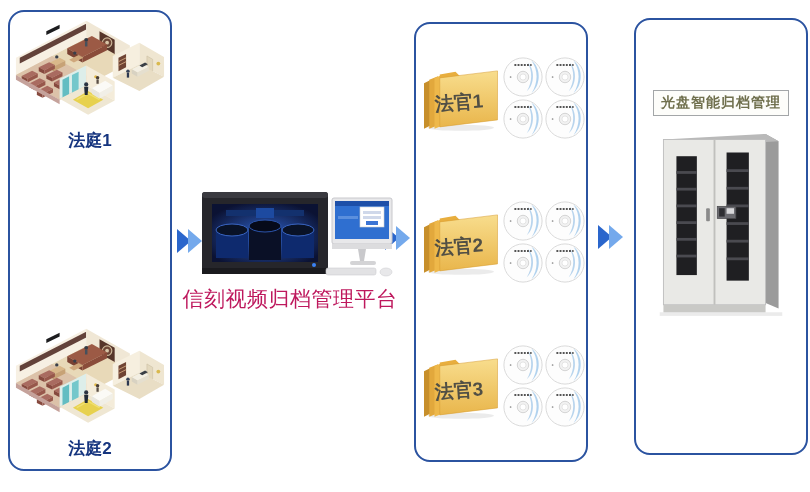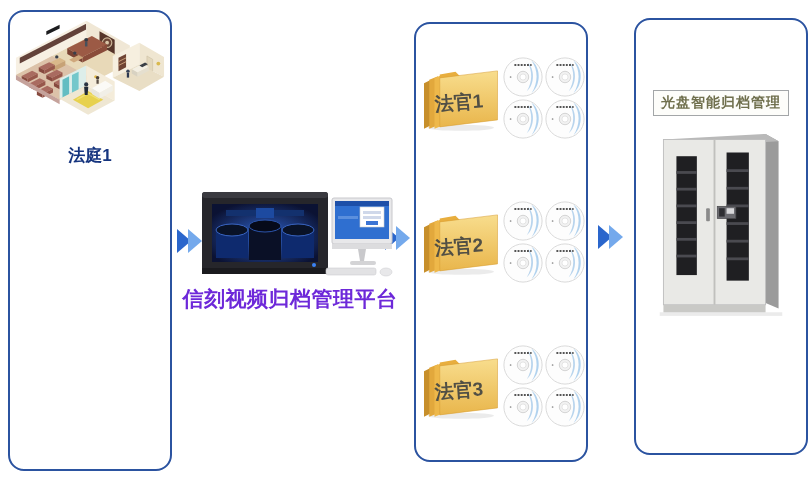--- a/index.html
+++ b/index.html
@@ -10,32 +10,32 @@
   }
   .panel{
     position:absolute;background:#fff;
     border:2px solid #2b53a0;border-radius:16px;
     box-sizing:border-box;
   }
   
   #courtrooms-panel{left:8px;top:10px;width:164px;height:461px;
     display:flex;flex-direction:column;justify-content:space-between;
     padding:6px 0 10px 0;}
-  .court-item{display:flex;flex-direction:column;align-items:center;gap:15px;}
+  .court-item{display:flex;flex-direction:column;align-items:center;}
   .court-item svg{width:152px;height:112px;display:block;}
   .court-label{font-size:17px;font-weight:bold;color:#16357f;line-height:20px;margin-top:1px;}
   
   .flow-arrow{position:absolute;width:32px;height:28px;}
   #arrow-1{left:176px;top:227px;}
   #arrow-2{left:384px;top:224px;}
   #arrow-3{left:597px;top:223px;}
   
   #publisher-illustration{position:absolute;left:198px;top:184px;width:200px;height:100px;}
   #platform-caption{position:absolute;left:178px;top:285px;width:224px;
-    text-align:center;font-size:21px;font-weight:bold;color:#6d28d9;letter-spacing:.5px;}
+    text-align:center;font-size:21px;font-weight:normal;color:#be185d;letter-spacing:.5px;}
   
   #judges-panel{left:414px;top:22px;width:174px;height:440px;
     display:flex;flex-direction:column;justify-content:space-around;padding:2px 0;}
   .judge-group{display:flex;flex-direction:row;align-items:center;justify-content:center;height:146px;}
   .folder-wrap{position:relative;width:84px;height:76px;flex:0 0 auto;}
   .folder-wrap svg{width:84px;height:76px;display:block;}
   .judge-label{position:absolute;left:6px;top:30px;width:72px;text-align:center;
     font-size:19px;font-weight:bold;color:#514f45;transform:rotate(-4deg);}
   .discs-grid{display:grid;grid-template-columns:42px 42px;grid-template-rows:42px 42px;margin-left:1px;}
   .discs-grid svg{width:42px;height:42px;display:block;}
@@ -154,20 +154,26 @@
   </defs>
 </svg>
 
 <div class="panel" id="courtrooms-panel">
   <div class="court-item">
     <svg>
         <use href="#courtroom"></use>
       </svg>
     <div class="court-label">法庭1</div>
   </div>
+  <div class="court-item">
+    <svg>
+        <use href="#courtroom"></use>
+      </svg>
+    <div class="court-label">法庭2</div>
+  </div>
 </div>
 
 <svg class="flow-arrow" id="arrow-1">
     <use href="#flow-arrow"></use>
   </svg>
 <svg class="flow-arrow" id="arrow-2">
     <use href="#flow-arrow"></use>
   </svg>
 <svg class="flow-arrow" id="arrow-3">
     <use href="#flow-arrow"></use>

